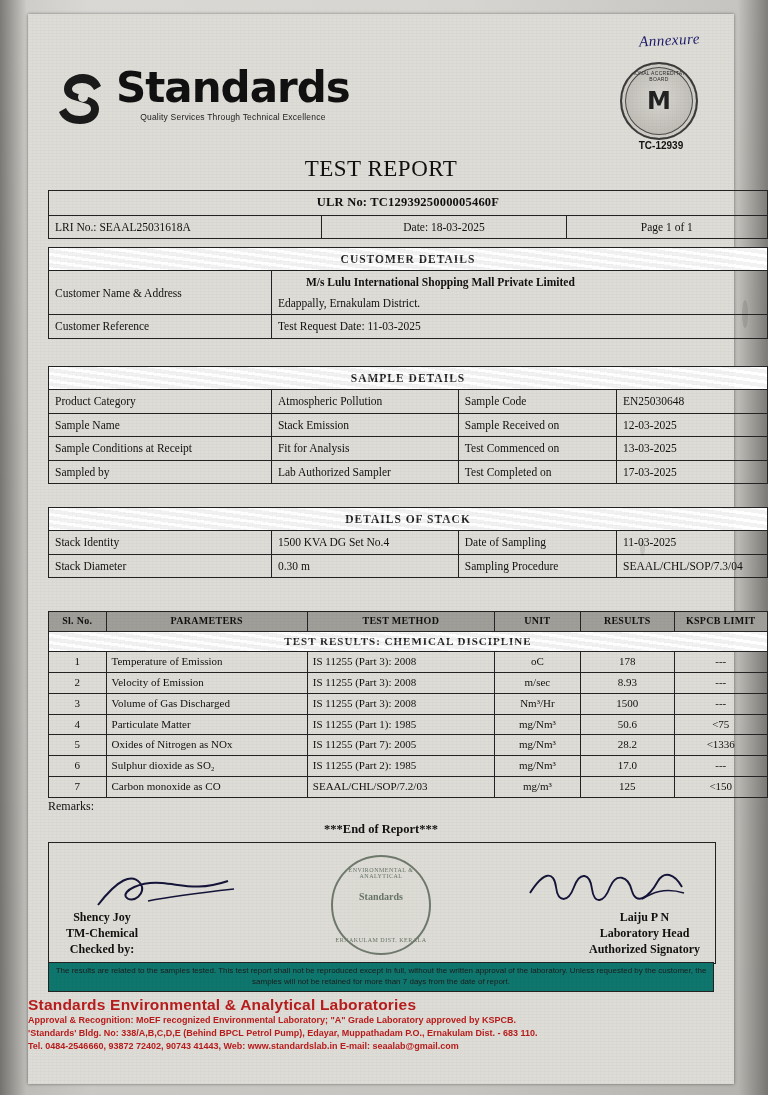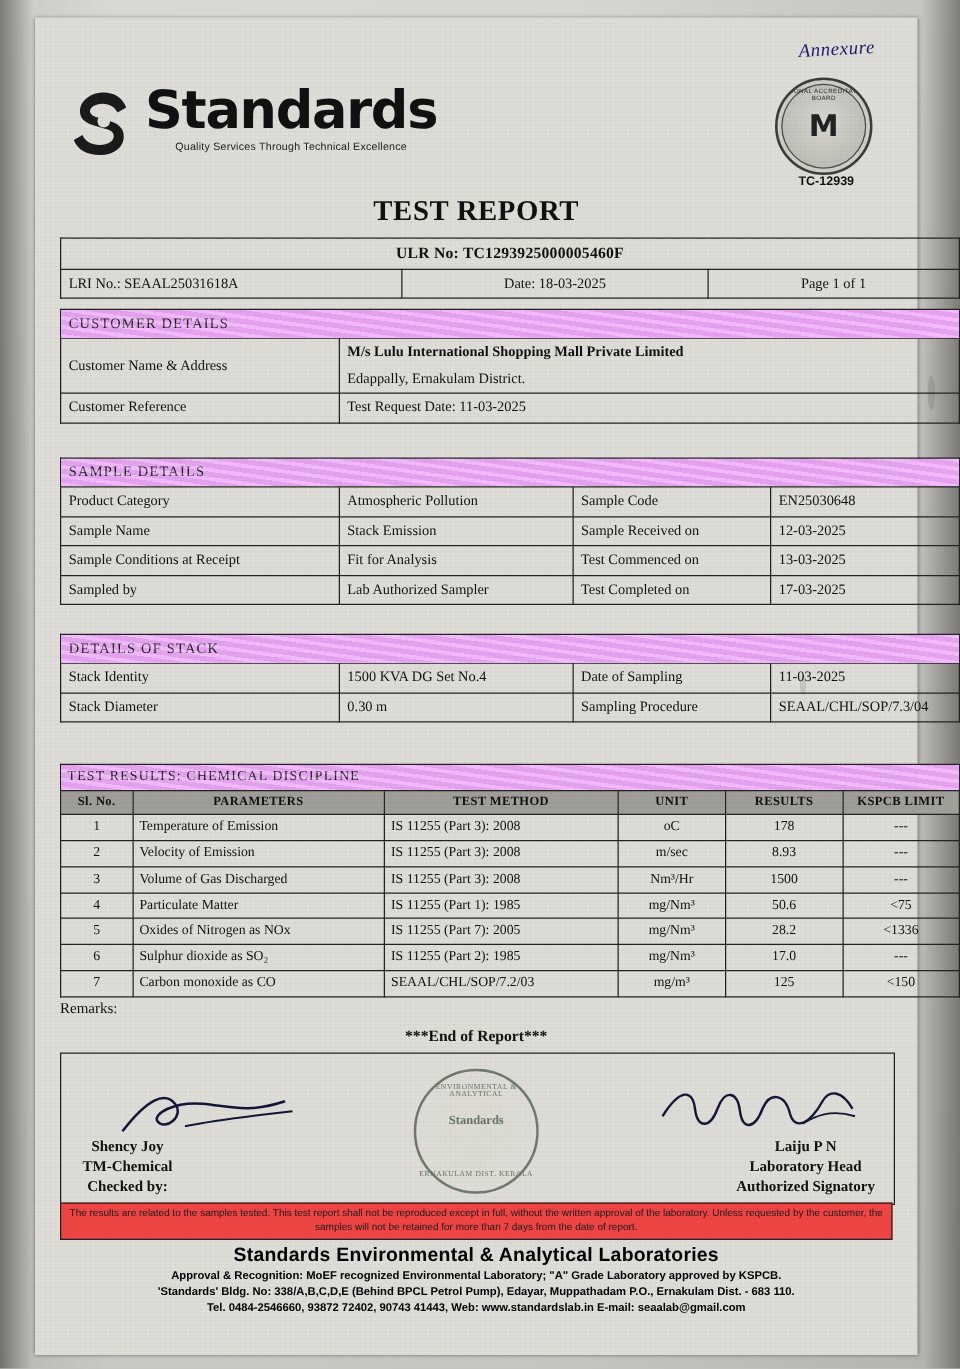--- a/index.html
+++ b/index.html
@@ -62,46 +62,46 @@
     position:absolute;left:50%;top:50%;transform:translate(-50%,-50%);
     font-family:"DejaVu Sans",sans-serif;font-weight:bold;font-size:24px;color:#222;
   }
   .seal-code{
     position:absolute;right:36px;top:126px;width:74px;text-align:center;
     font-family:"Liberation Sans",sans-serif;font-weight:bold;font-size:10px;color:#111;
   }
 
   .title{
     position:absolute;left:0;right:0;top:142px;text-align:center;
-    font-family:"Liberation Serif", serif;font-weight:bold;font-size:23px;letter-spacing:.5px;
+    font-family:"Liberation Serif", serif;font-weight:normal;font-size:23px;letter-spacing:.5px;
     text-decoration:none;
   }
   .title span{border-bottom:0;}
 
   
   .tbl{
     position:absolute;left:20px;width:720px;
     border-collapse:collapse;
     font-size:11.5px;
   }
   .tbl td{
     border:1px solid #232323;
     padding:4px 6px;
     vertical-align:middle;
     line-height:1.25;
   }
   .ctr{text-align:center;}
-  .bold{font-weight:bold;}
+  .bold{font-weight:bold;margin-left:28px;}
   .ulr{
     font-weight:bold;font-size:12.5px;text-align:center;letter-spacing:.2px;
   }
   .band{
-    background:#f0abfc;
-    font-weight:normal;
-    text-align:left;
+    background:#ffffff;
+    font-weight:bold;
+    text-align:center;
     letter-spacing:1px;
     color:#1d1d1d;
     font-size:11.5px;
     text-shadow:0 0 2px rgba(255,255,255,.35);
     position:relative;
   }
   .band::after{
     content:"";position:absolute;inset:0;
     background:repeating-linear-gradient(8deg, rgba(255,255,255,.18) 0 3px, rgba(0,0,0,.05) 3px 7px);
     pointer-events:none;
@@ -129,25 +129,25 @@
   .roundstamp .t1{position:absolute;left:0;right:0;top:34px;text-align:center;font-size:10px;font-weight:bold;font-family:"Liberation Serif",serif;}
   .roundstamp .t2{position:absolute;left:0;right:0;top:10px;text-align:center;font-size:6px;letter-spacing:.5px;}
   .roundstamp .t3{position:absolute;left:0;right:0;bottom:10px;text-align:center;font-size:6px;letter-spacing:.5px;}
 
   .disclaimer{
     position:absolute;left:20px;width:666px;
     font-family:"Liberation Sans", sans-serif;
     font-size:8px;line-height:1.35;text-align:center;color:#1c1c1c;
     border:1px solid #232323;border-top:1px solid #232323;
     padding:3px 6px;box-sizing:border-box;
-    background:#ef4444;
+    background:#0f766e;
   }
   .footer{
-    position:absolute;left:0;right:0;text-align:center;
-    font-family:"Liberation Sans", sans-serif;color:#000000;
+    position:absolute;left:0;right:0;
+    font-family:"Liberation Sans", sans-serif;color:#b91c1c;
   }
   .f-title{font-size:15.5px;font-weight:bold;letter-spacing:.2px;}
   .f-sub{font-size:10.5px;font-weight:bold;margin-top:2px;}
   .f-line{font-size:9px;line-height:1.45;}
   .f-line.b{font-weight:bold;}
   .edge-left{
     position:absolute;left:0;top:0;width:26px;height:1095px;
     background:linear-gradient(90deg, rgba(60,58,55,.55), rgba(190,188,182,.15));
   }
   .edge-right{
@@ -278,31 +278,31 @@
           <td>0.30 m</td>
           <td>Sampling Procedure</td>
           <td>SEAAL/CHL/SOP/7.3/04</td>
         </tr>
       </tbody>
         </table>
 
       <table class="tbl results" style="top:597px;">
         <tbody>
             <tr>
-          <td colspan="6" class="band">TEST RESULTS: CHEMICAL DISCIPLINE</td>
-        </tr>
-        <tr>
           <td class="hdr smudge" style="width:8%;">Sl. No.</td>
           <td class="hdr smudge" style="width:28%;">PARAMETERS</td>
           <td class="hdr smudge" style="width:26%;">TEST METHOD</td>
           <td class="hdr smudge" style="width:12%;">UNIT</td>
           <td class="hdr smudge" style="width:13%;">RESULTS</td>
           <td class="hdr smudge">KSPCB LIMIT</td>
         </tr>
         <tr>
+          <td colspan="6" class="band">TEST RESULTS: CHEMICAL DISCIPLINE</td>
+        </tr>
+        <tr>
           <td class="ctr">1</td>
           <td>Temperature of Emission</td>
           <td>IS 11255 (Part 3): 2008</td>
           <td class="ctr">oC</td>
           <td class="ctr">178</td>
           <td class="ctr">---</td>
         </tr>
         <tr>
           <td class="ctr">2</td>
           <td>Velocity of Emission</td>

